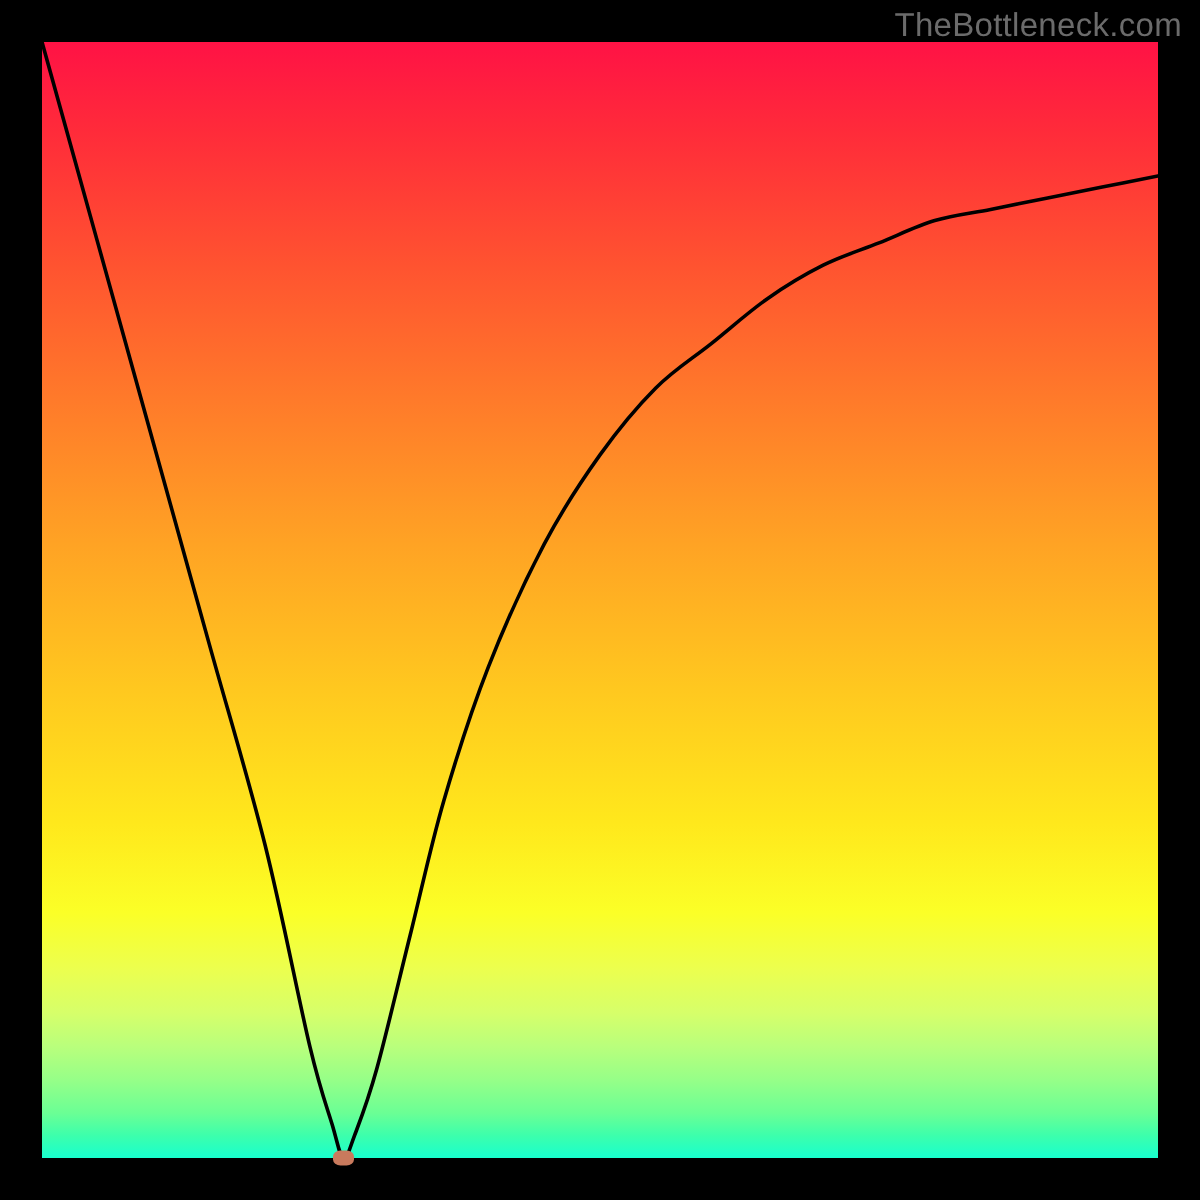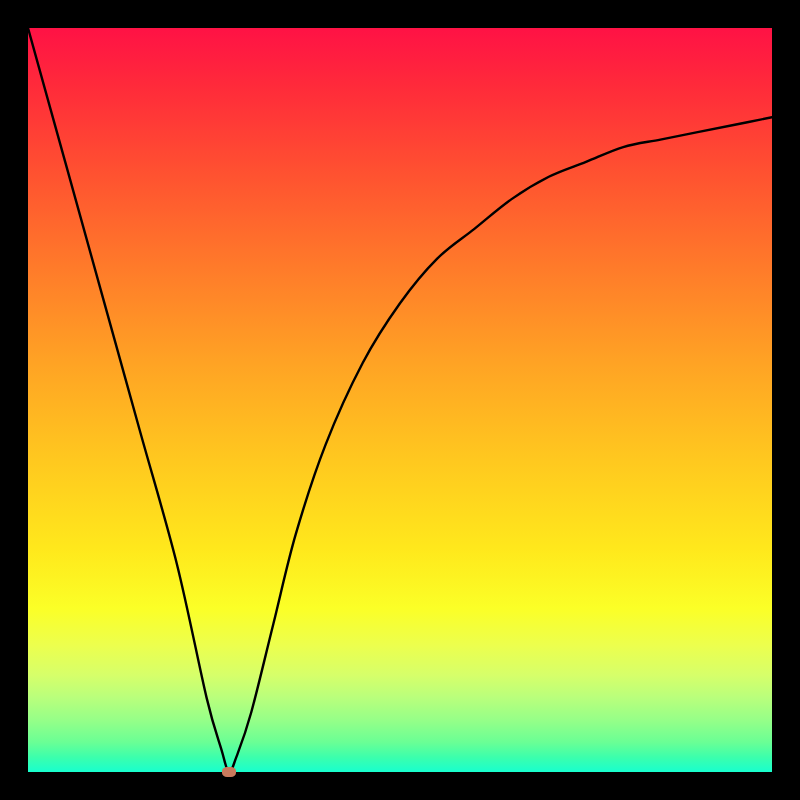--- a/index.html
+++ b/index.html
@@ -69,13 +69,14 @@
 </head>
 <body>
 
 <div class="frame">
   <div class="plot-area">
     <svg class="curve" width="744" height="744" viewBox="0 0 744 744">
       <path fill="none" stroke="#000" stroke-width="2.4" stroke-linecap="round" d="M 0.00 0.00 C 6.20 22.32, 24.80 89.28, 37.20 133.92 C 49.60 178.56, 62.00 223.20, 74.40 267.84 C 86.80 312.48, 99.20 357.12, 111.60 401.76 C 124.00 446.40, 137.64 491.04, 148.80 535.68 C 159.96 580.32, 171.12 638.60, 178.56 669.60 C 186.00 700.60, 189.72 709.28, 193.44 721.68 C 197.16 734.08, 198.40 742.76, 200.88 744.00 C 203.36 745.24, 204.60 739.04, 208.32 729.12 C 212.04 719.20, 217.00 706.80, 223.20 684.48 C 229.40 662.16, 238.08 624.96, 245.52 595.20 C 252.96 565.44, 259.16 535.68, 267.84 505.92 C 276.52 476.16, 286.44 445.16, 297.60 416.64 C 308.76 388.12, 322.40 358.36, 334.80 334.80 C 347.20 311.24, 359.60 292.64, 372.00 275.28 C 384.40 257.92, 396.80 243.04, 409.20 230.64 C 421.60 218.24, 434.00 210.80, 446.40 200.88 C 458.80 190.96, 471.20 179.80, 483.60 171.12 C 496.00 162.44, 508.40 155.00, 520.80 148.80 C 533.20 142.60, 545.60 138.88, 558.00 133.92 C 570.40 128.96, 582.80 122.76, 595.20 119.04 C 607.60 115.32, 620.00 114.08, 632.40 111.60 C 644.80 109.12, 657.20 106.64, 669.60 104.16 C 682.00 101.68, 694.40 99.20, 706.80 96.72 C 719.20 94.24, 737.80 90.52, 744.00 89.28"></path>
     </svg>
     <div class="marker" style="left: 200.88px; top: 744px; background: rgb(201, 122, 93);"></div>
   </div>
+  <div class="watermark">TheBottleneck.com</div>
 </div>
 
 </body></html>

